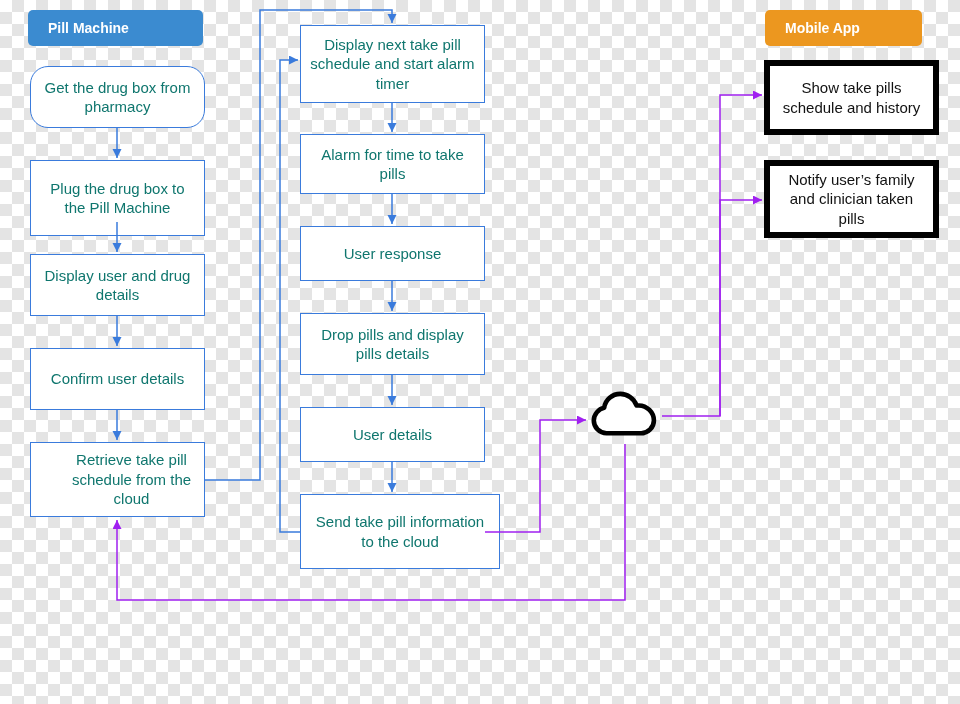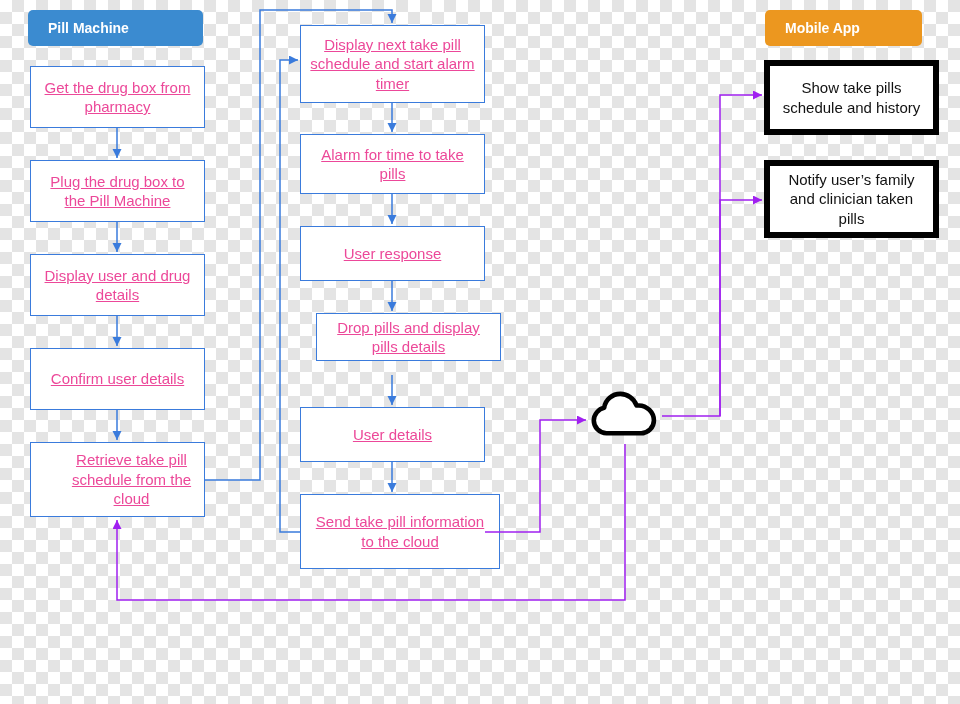--- a/index.html
+++ b/index.html
@@ -26,42 +26,42 @@
   .box {
     position:absolute;
     background:#fff;
     text-align:center;
     padding:10px 8px;
     font-size:15px;
     line-height:1.3;
     box-sizing:border-box;
     display:flex; align-items:center; justify-content:center;
   }
-  .box.blue   { border:1px solid #3a7bdc; color:#ec4899;text-decoration:underline; }
+  .box.blue   { border:1px solid #3a7bdc; color:#0f766e; }
   .box.orange { border:6px solid #000000; color:#111; }
   svg.wires { position:absolute; left:0; top:0; width:960px; height:704px; pointer-events:none; }
   .cloud { position:absolute; }
 </style>
 </head>
 <body>
 
 <div class="header" style="left: 28px; top: 10px; width: 175px; background-color: rgb(59, 139, 208);">Pill Machine</div>
 
 <div class="header" style="left: 765px; top: 10px; width: 157px; background-color: rgb(236, 151, 31);">Mobile App</div>
 
-<div class="box blue" style="left:30px; top:66px;  width:175px; height:62px;">Get the drug box from pharmacy</div>
-<div class="box blue" style="left:30px; top:160px; width:175px; height:62px;">Plug the drug box to the Pill Machine</div>
+<div class="box blue" style="left:30px; top:66px;  width:175px; height:62px;border-radius:18px;">Get the drug box from pharmacy</div>
+<div class="box blue" style="left:30px; top:160px; width:175px; height:76px;">Plug the drug box to the Pill Machine</div>
 <div class="box blue" style="left:30px; top:254px; width:175px; height:62px;text-align:center;">Display user and drug details</div>
 <div class="box blue" style="left:30px; top:348px; width:175px; height:62px;">Confirm user details</div>
 <div class="box blue" style="left:30px; top:442px; width:175px; height:75px;padding-left:36px;">Retrieve take pill schedule from the cloud</div>
 
 <div class="box blue" style="left:300px; top:25px;  width:185px; height:78px;">Display next take pill schedule and start alarm timer</div>
 <div class="box blue" style="left:300px; top:134px; width:185px; height:60px;">Alarm for time to take pills</div>
 <div class="box blue" style="left:300px; top:226px; width:185px; height:55px;">User response</div>
-<div class="box blue" style="left:316px; top:313px; width:185px; height:48px;">Drop pills and display pills details</div>
+<div class="box blue" style="left:300px; top:313px; width:185px; height:62px;">Drop pills and display pills details</div>
 <div class="box blue" style="left:300px; top:407px; width:185px; height:55px;">User details</div>
 <div class="box blue" style="left:300px; top:494px; width:200px; height:75px;">Send take pill information to the cloud</div>
 
 <div class="box orange" style="left:764px; top:60px;  width:175px; height:75px;">Show take pills schedule and history</div>
 <div class="box orange" style="left:764px; top:160px; width:175px; height:78px;">Notify user’s family and clinician taken pills</div>
 
 <svg class="cloud" style="left:588px; top:390px; width:74px; height:54px;" viewBox="0 0 64 44">
   <path d="M48 36H16c-6 0-11-5-11-11 0-5 4-10 9-11 1-7 7-12 14-12 6 0 12 4 14 10 1 0 1 0 2 0 7 0 13 6 13 13 0 6-5 11-11 11h2z" fill="#fff" stroke="#000" stroke-width="4" stroke-linejoin="round"></path>
 </svg>
 

